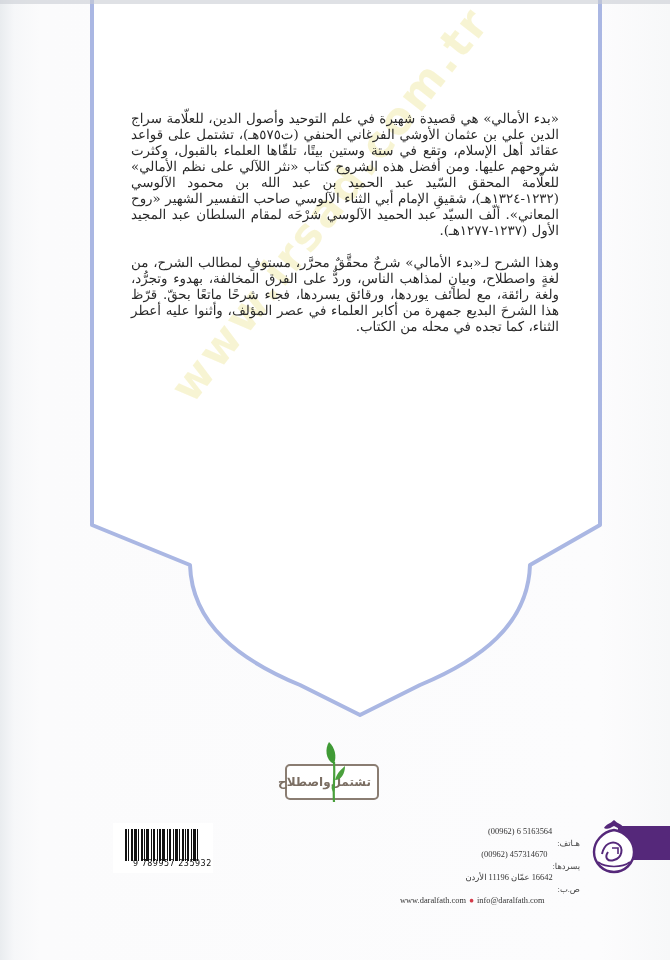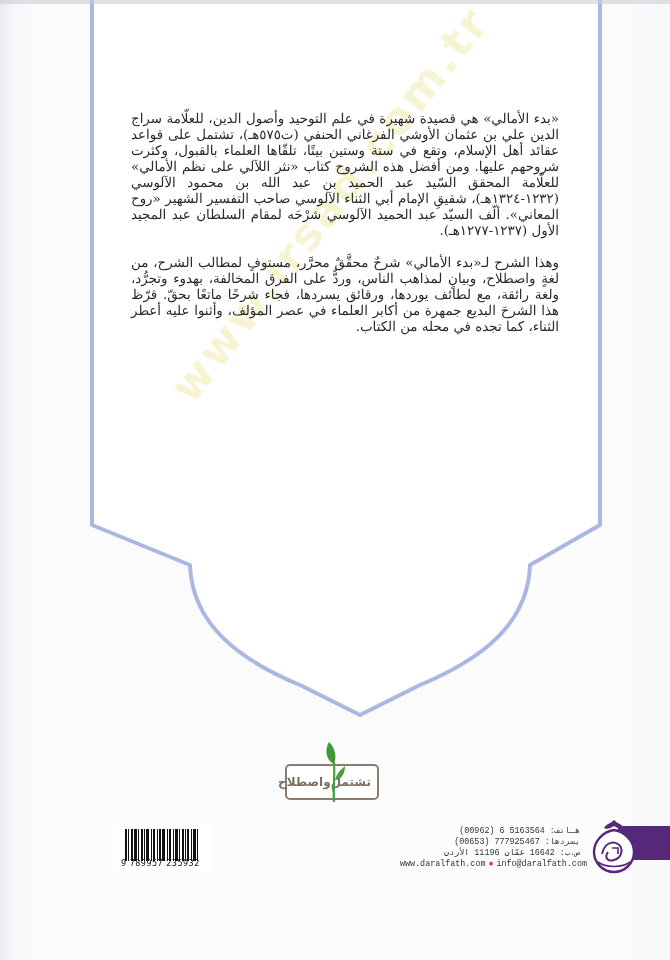--- a/index.html
+++ b/index.html
@@ -33,29 +33,29 @@
     font-family: "DejaVu Sans", sans-serif; font-size: 12px; font-weight: bold; color: #7b6e63;
   }
   .stamp-word { position: relative; z-index: 2; }
   .sprout { position: absolute; left: 38px; top: 0; width: 22px; height: 60px; z-index: 3; }
   .barcode-box {
     position: absolute; left: 113px; top: 823px; width: 100px; height: 50px; background: #fff;
   }
   .bars { position: absolute; left: 12px; top: 6px; height: 32px; display: flex; }
   .bars span { display: block; height: 100%; background: #111; }
   .barcode-digits {
-    position: absolute; left: 8px; top: 36px; font-family: "DejaVu Sans", sans-serif;
+    position: absolute; left: 20px; top: 36px; font-family: "DejaVu Sans", sans-serif;
     font-size: 8px; color: #111; letter-spacing: 0.5px; white-space: nowrap;
   }
   .contact {
     position: absolute; left: 400px; top: 826px; width: 180px;
-    font-family: Liberation Mono, monospace; font-size: 8.4px; color: #333; line-height: 11px;
+    font-family: Liberation Serif, serif; font-size: 8.4px; color: #333; line-height: 11px;
   }
   .contact-row { display: flex; justify-content: flex-end; direction: ltr; white-space: nowrap; }
-  .contact-row .lbl { direction: rtl; margin-left: 5px; color: #444; }
+  .contact-row .lbl { direction: rtl; margin-left: 5px; color: #444; margin-top: 12px; }
   .contact-row .val { }
   .contact-web { text-align: left; white-space: nowrap; }
   .dot { color: #d43b4a; margin: 0 3px; }
   .purple-band {
     position: absolute; left: 618px; top: 826px; width: 52px; height: 34px; background: #55287a;
   }
   .publisher-logo { position: absolute; left: 588px; top: 818px; width: 52px; height: 56px; }
 </style>
 </head>
 <body>
@@ -114,21 +114,21 @@
   </div>
   <div class="barcode-digits">9 789957 235932</div>
 </div>
 
 <div class="contact">
   <div class="contact-row">
     <span class="val">(00962) 6 5163564</span>
     <span class="lbl">هـاتف:</span>
   </div>
   <div class="contact-row">
-    <span class="val">(00653) 777925467</span>
+    <span class="val">(00962) 457314670</span>
     <span class="lbl">يسردها:</span>
   </div>
   <div class="contact-row">
     <span class="val" style="direction:rtl">16642 عمّان 11196 الأردن</span>
     <span class="lbl">ص.ب:</span>
   </div>
   <div class="contact-web">
     <span>www.daralfath.com</span><span class="dot">●</span><span>info@daralfath.com</span>
   </div>
 </div>

